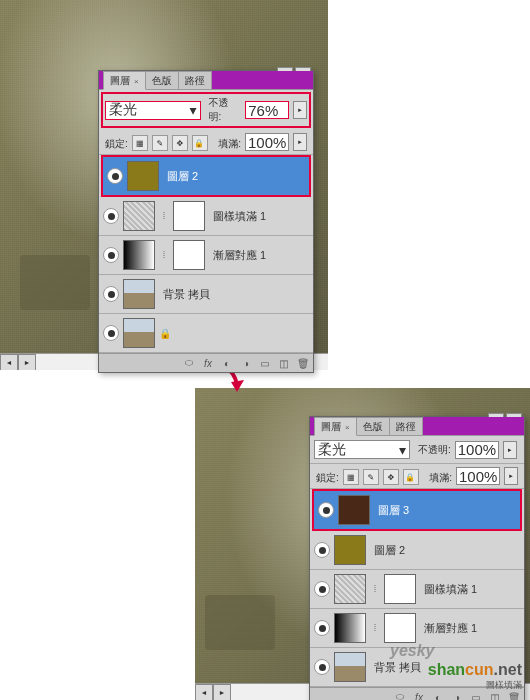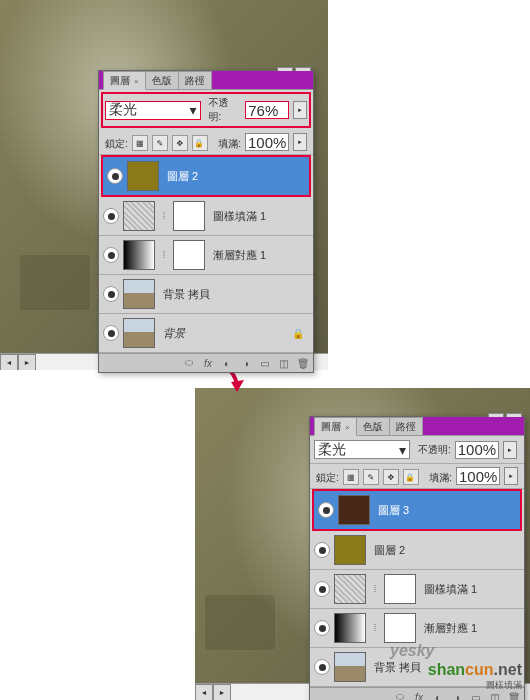--- a/index.html
+++ b/index.html
@@ -137,21 +137,20 @@
       <span class="layer-name">漸層對應 1</span>
     </div>
     <div class="layer">
       <div class="vis"></div>
       <div class="thumb img"></div>
       <span class="layer-name">背景 拷貝</span>
     </div>
     <div class="layer">
       <div class="vis"></div>
       <div class="thumb img"></div>
-      <span class="layer-name"><i>背景</i></span>
       <span class="lock-ind">🔒</span>
     </div>
   </div>
   <div class="bottom-bar">
     <div class="bb-icon">⬭</div>
     <div class="bb-icon">
         <i>fx</i>
       </div>
     <div class="bb-icon">◐</div>
     <div class="bb-icon">◑</div>

